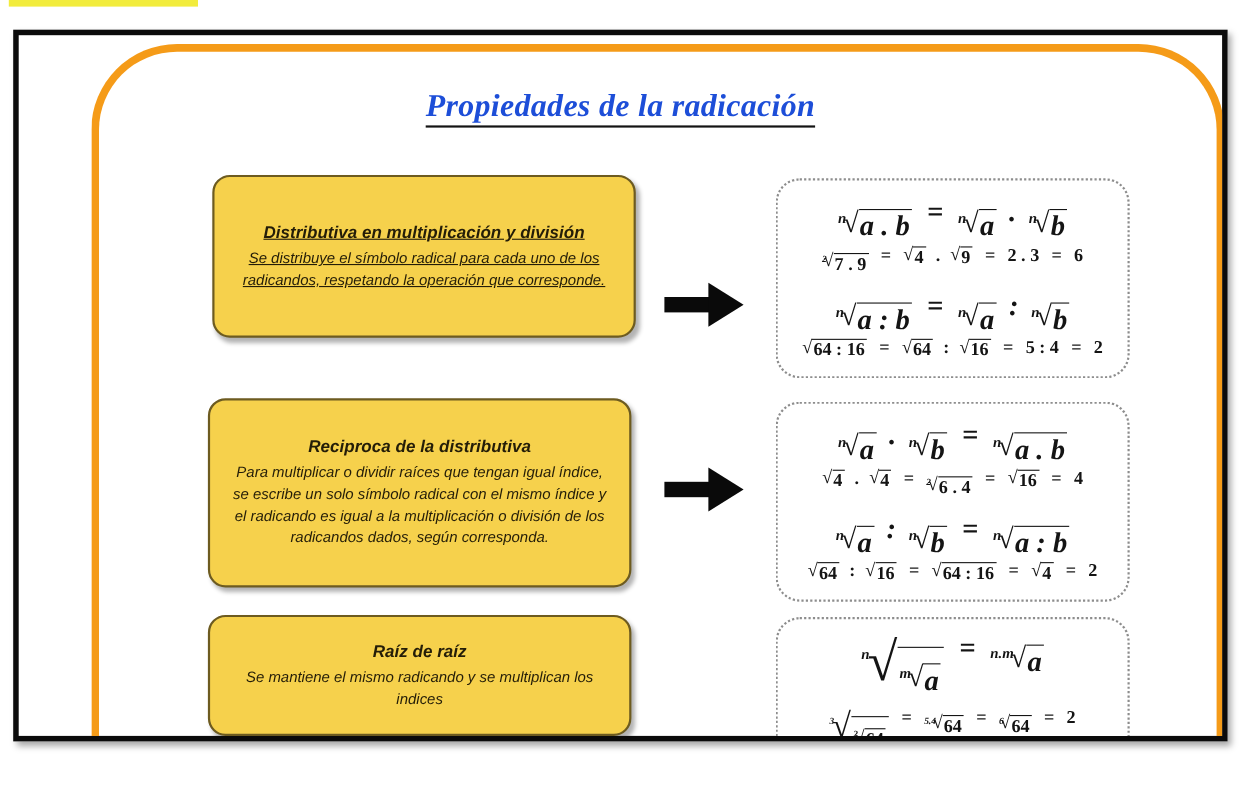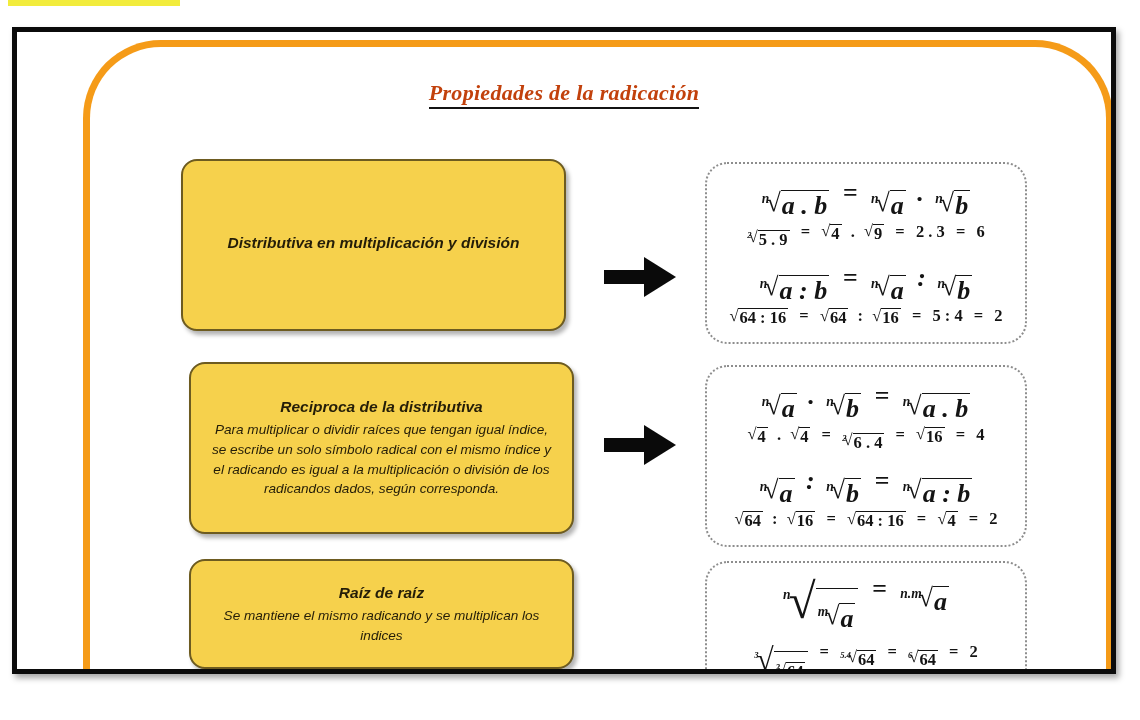--- a/index.html
+++ b/index.html
@@ -34,21 +34,21 @@
     border-radius:78px 78px 0 0;
     box-sizing:border-box;
   }
 
   
   .title{
     position:absolute;left:0;right:0;top:48px;
     text-align:center;
     font-family:"Liberation Serif",serif;
     font-weight:bold;font-style:italic;
-    font-size:22px;color:#c2410c;
+    font-size:29px;color:#1d4ed8;
     letter-spacing:.3px;
   }
   .title span{
     border-bottom:2px solid #131313;
     padding-bottom:2px;
   }
 
   
   .concept{
     position:absolute;
@@ -60,21 +60,21 @@
     padding:10px 16px;
     display:flex;flex-direction:column;justify-content:center;
     text-align:center;
     color:#241d08;
     font-family:"Liberation Sans",sans-serif;
     font-style:italic;
   }
   .concept .c-title{font-weight:bold;font-size:15.5px;line-height:1.25;margin-bottom:4px;}
   .concept .c-body{font-size:13.6px;line-height:1.45;}
 
-  #concept-1{left:164px;top:127px;width:385px;height:172px;}
+  #concept-1{left:176px;top:127px;width:385px;height:148px;text-decoration:underline;}
   #concept-2{left:172px;top:330px;width:385px;height:172px;}
   #concept-3{left:172px;top:527px;width:385px;height:110px;}
 
   
   .arrow{position:absolute;width:72px;height:40px;}
   .arrow .shaft{
     position:absolute;left:0;top:13px;width:44px;height:14px;background:#0a0a0a;
   }
   .arrow .head{
     position:absolute;left:40px;top:0;width:0;height:0;
@@ -147,20 +147,21 @@
     <div class="slide-inner">
 
       <div class="orange-frame"></div>
 
       <div class="title">
         <span>Propiedades de la radicación</span>
       </div>
 
       <div class="concept" id="concept-1">
         <div class="c-title">Distributiva en multiplicación y división</div>
+        <div class="c-body">Se distribuye el símbolo radical para cada uno de los radicandos, respetando la operación que corresponde.</div>
       </div>
 
       <div class="concept" id="concept-2">
         <div class="c-title">Reciproca de la distributiva</div>
         <div class="c-body">Para multiplicar o dividir raíces que tengan igual índice, se escribe un solo símbolo radical con el mismo índice y el radicando es igual a la multiplicación o división de los radicandos dados, según corresponda.</div>
       </div>
 
       <div class="concept" id="concept-3">
         <div class="c-title">Raíz de raíz</div>
         <div class="c-body">Se mantiene el mismo radicando y se multiplican los indices</div>
@@ -194,21 +195,21 @@
             <span class="rad">
               <span class="idx">n</span>
                 <span class="sign">√</span>
                 <span class="cand">b</span>
             </span>
           </div>
           <div class="f-ex">
             <span class="rad">
               <span class="idx">2</span>
                 <span class="sign">√</span>
-                <span class="cand">5 . 9</span>
+                <span class="cand">7 . 9</span>
             </span>
             <span class="eq">=</span>
             <span class="rad">
               <span class="sign">√</span>
                 <span class="cand">4</span>
             </span>
             <span class="op">.</span>
             <span class="rad">
               <span class="sign">√</span>
                 <span class="cand">9</span>

